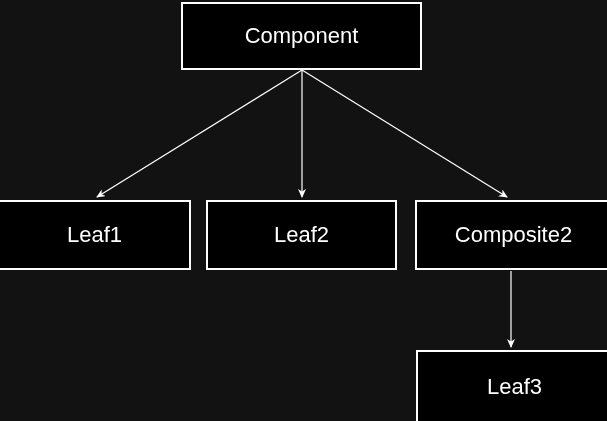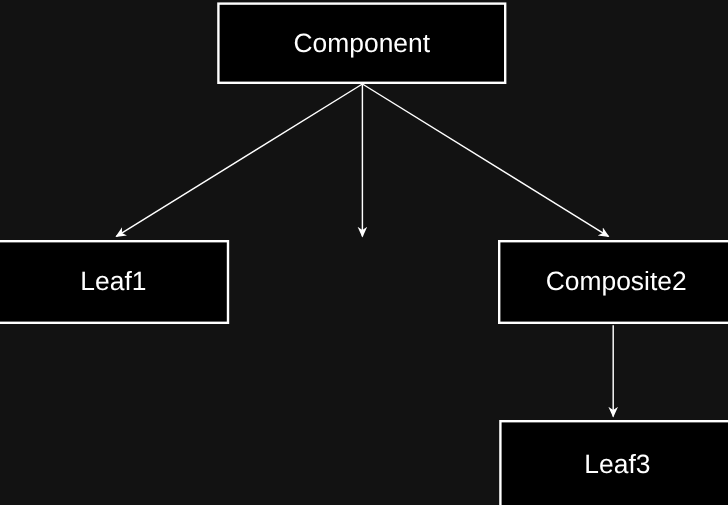--- a/index.html
+++ b/index.html
@@ -85,20 +85,23 @@
   </svg>
 
   <div class="node" id="node-component">
     <span class="node-label">Component</span>
   </div>
 
   <div class="node" id="node-leaf1">
     <span class="node-label">Leaf1</span>
   </div>
 
+  <div class="node" id="node-leaf2">
+    <span class="node-label">Leaf2</span>
+  </div>
 
   <div class="node" id="node-composite2">
     <span class="node-label">Composite2</span>
   </div>
 
   <div class="node" id="node-leaf3">
     <span class="node-label">Leaf3</span>
   </div>
 
 </div>

